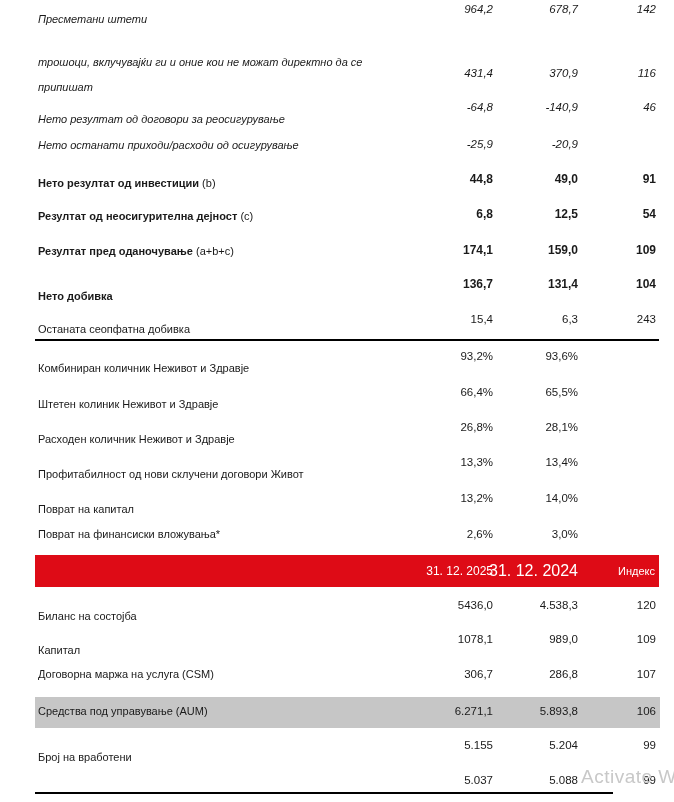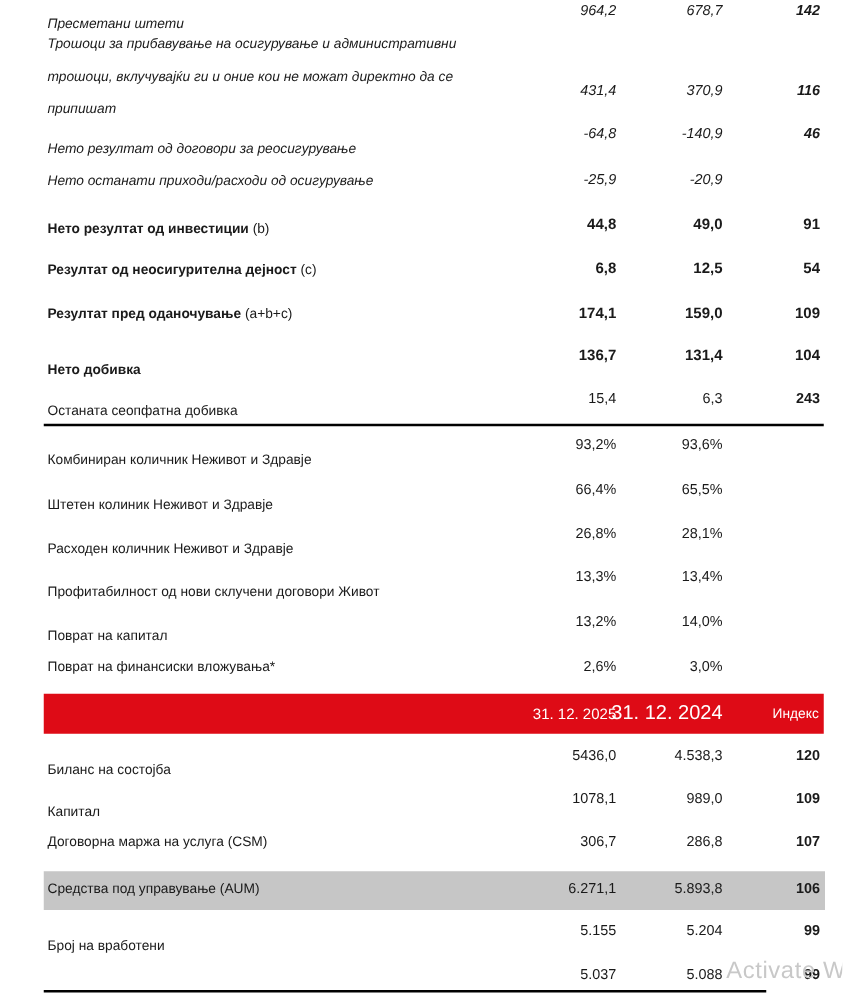--- a/index.html
+++ b/index.html
@@ -8,21 +8,21 @@
     --text:#1A1A1A;
     --watermark:#C8C8C8;
   }
   html,body{margin:0;padding:0;background:#fff;}
   .page{
     position:relative;width:674px;height:802px;background:#fff;overflow:hidden;
     font-family:"Liberation Sans", sans-serif;color:var(--text);
   }
   .lbl{position:absolute;left:38px;font-size:11px;white-space:nowrap;line-height:13px;}
   .num{position:absolute;font-size:11.5px;white-space:nowrap;line-height:13px;}
-  .c1{right:181px;} .c2{right:96px;} .c3{right:18px;font-weight:bold;}
+  .c1{right:181px;} .c2{right:96px;} .c3{right:18px;}
   .it{font-style:italic;}
   .b{font-weight:bold;}
   .bn{font-weight:bold;font-size:12px;}
   .sfx{font-weight:normal;}
   .hline{position:absolute;left:35px;height:2px;background:#000;}
   .redbar{position:absolute;left:35px;top:555px;width:624px;height:32px;background:var(--header-bg);}
   .redbar span{position:absolute;top:0;height:32px;line-height:32px;color:#fff;font-weight:normal;white-space:nowrap;}
   .h1{right:166px;font-size:12px;}
   .h2{right:81px;font-size:16px;}
   .h3{right:4px;font-size:11px;}
@@ -32,21 +32,20 @@
 </head>
 <body>
 
 <div class="page">
 
   <span class="num it c1" style="top:3px">964,2</span>
   <span class="num it c2" style="top:3px">678,7</span>
   <span class="num it c3" style="top:3px">142</span>
   <span class="lbl it" style="top:13px">Пресметани штети</span>
 
-  <span class="lbl it" style="top:29px">Трошоци за прибавување на осигурување и административни</span>
   <span class="lbl it" style="top:56px">трошоци, вклучувајќи ги и оние кои не можат директно да се</span>
   <span class="num it c1" style="top:67px">431,4</span>
   <span class="num it c2" style="top:67px">370,9</span>
   <span class="num it c3" style="top:67px">116</span>
   <span class="lbl it" style="top:81px">припишат</span>
 
   <span class="num it c1" style="top:101px">-64,8</span>
   <span class="num it c2" style="top:101px">-140,9</span>
   <span class="num it c3" style="top:101px">46</span>
   <span class="lbl it" style="top:113px">Нето резултат од договори за реосигурување</span>

